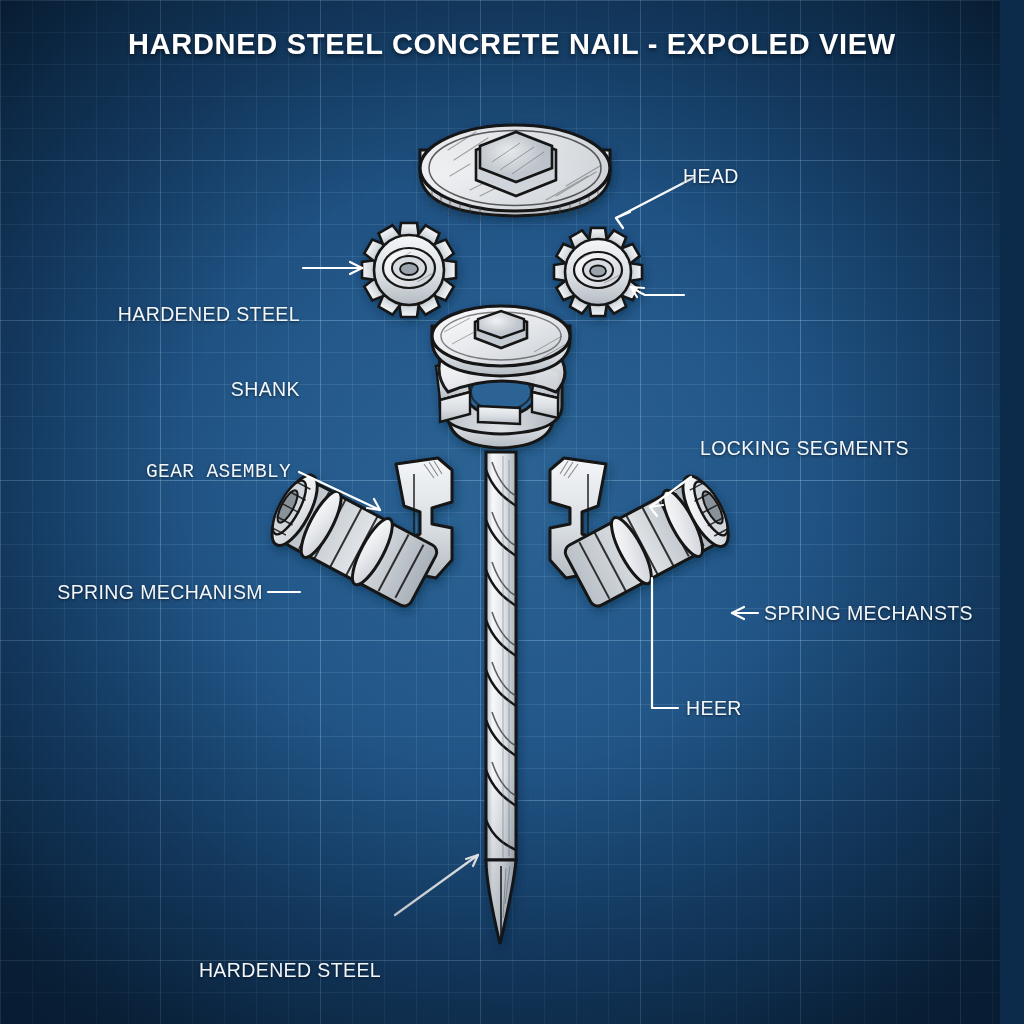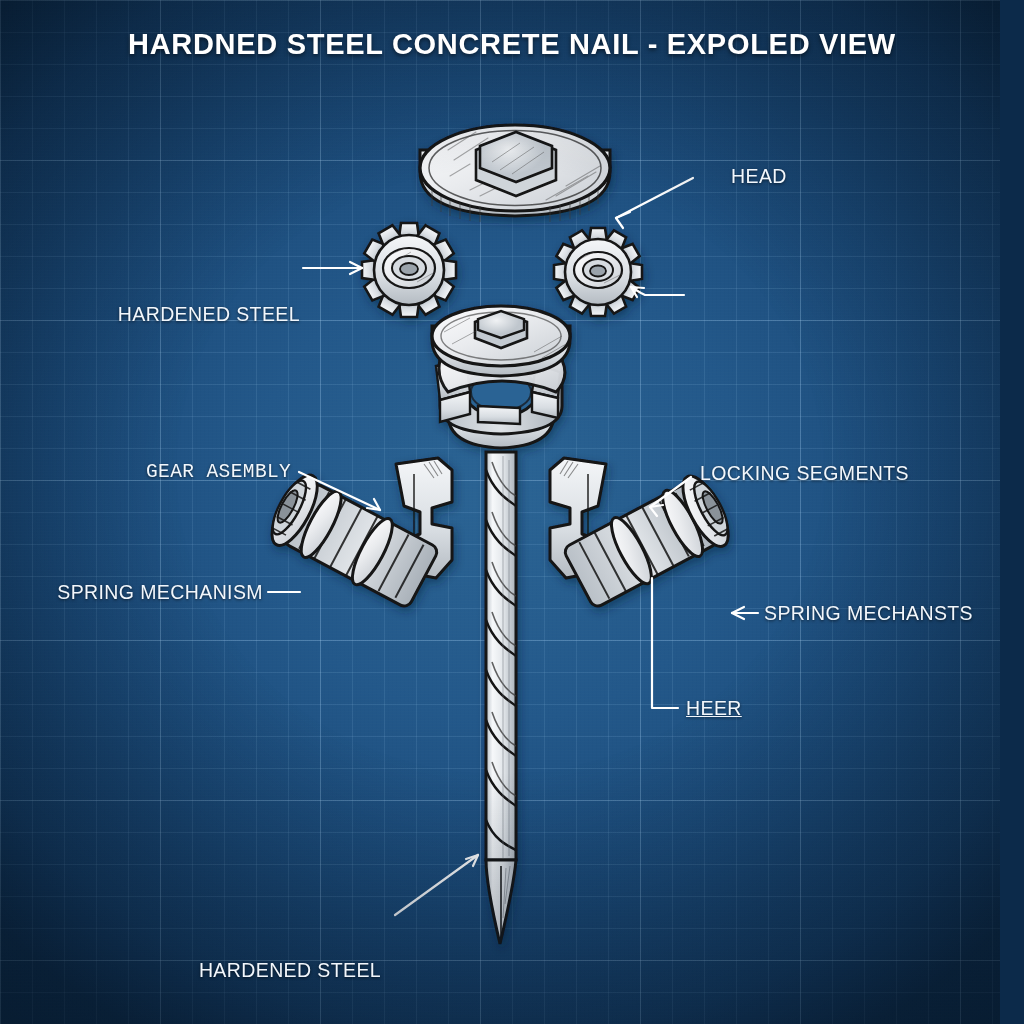--- a/index.html
+++ b/index.html
@@ -434,33 +434,34 @@
       </g>
     </g>
   </svg>
 
   <div class="bp-vignette"></div>
 
   <div class="title">HARDNED STEEL CONCRETE NAIL - EXPOLED VIEW</div>
 
   <div class="label r" style="left:60px; top:252px; width:240px;">
     <div>HARDENED STEEL</div>
+    <div class="c">SHANK</div>
   </div>
 
-  <div class="label" style="left:731px; top:164px;text-align:center;">HEAD</div>
+  <div class="label" style="left:683px; top:164px;text-align:center;">HEAD</div>
 
 
   <div class="label" style="left:146px; top:460px;font-family:Liberation Mono, monospace;">GEAR ASEMBLY</div>
 
-  <div class="label" style="left:700px; top:461px;">LOCKING SEGMENTS</div>
+  <div class="label" style="left:700px; top:436px;">LOCKING SEGMENTS</div>
 
   <div class="label r" style="left:20px; top:580px; width:243px;">SPRING MECHANISM</div>
 
   <div class="label" style="left:764px; top:601px;">SPRING MECHANSTS</div>
 
-  <div class="label" style="left:686px; top:696px;text-decoration:underline;">HEER</div>
+  <div class="label" style="left:686px; top:696px;">HEER</div>
 
   <div class="label c" style="left:190px; top:908px; width:200px;">
     <div>HARDENED STEEL</div>
     
   </div>
 
 </div>
 
 </body></html>

